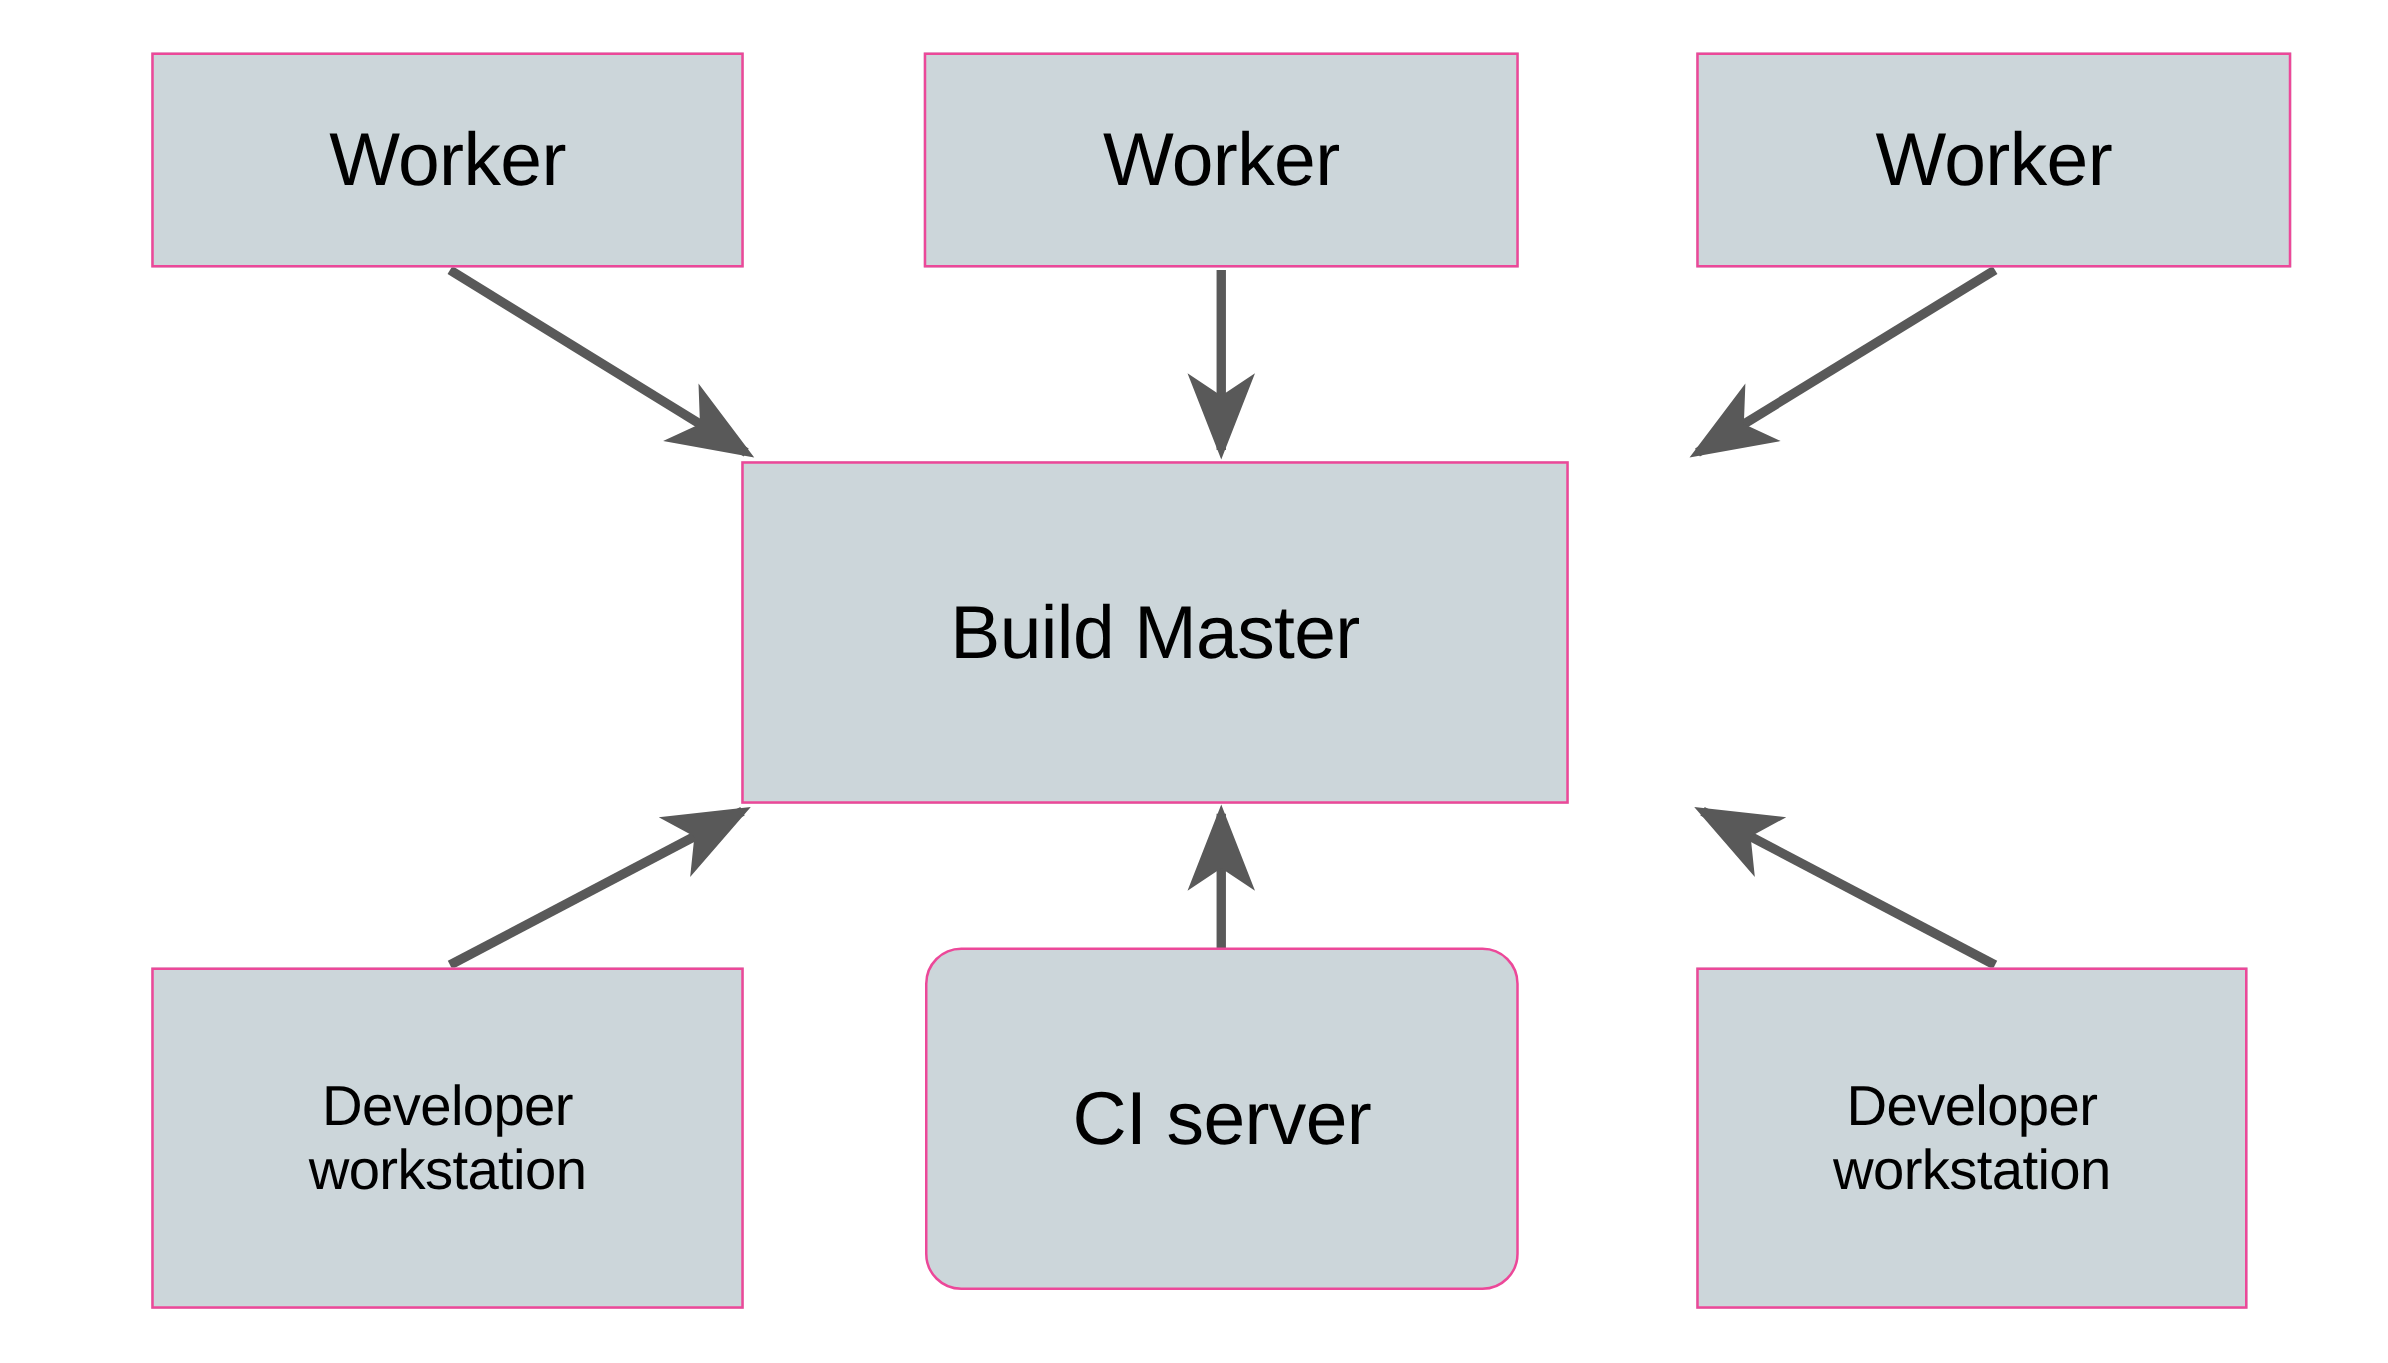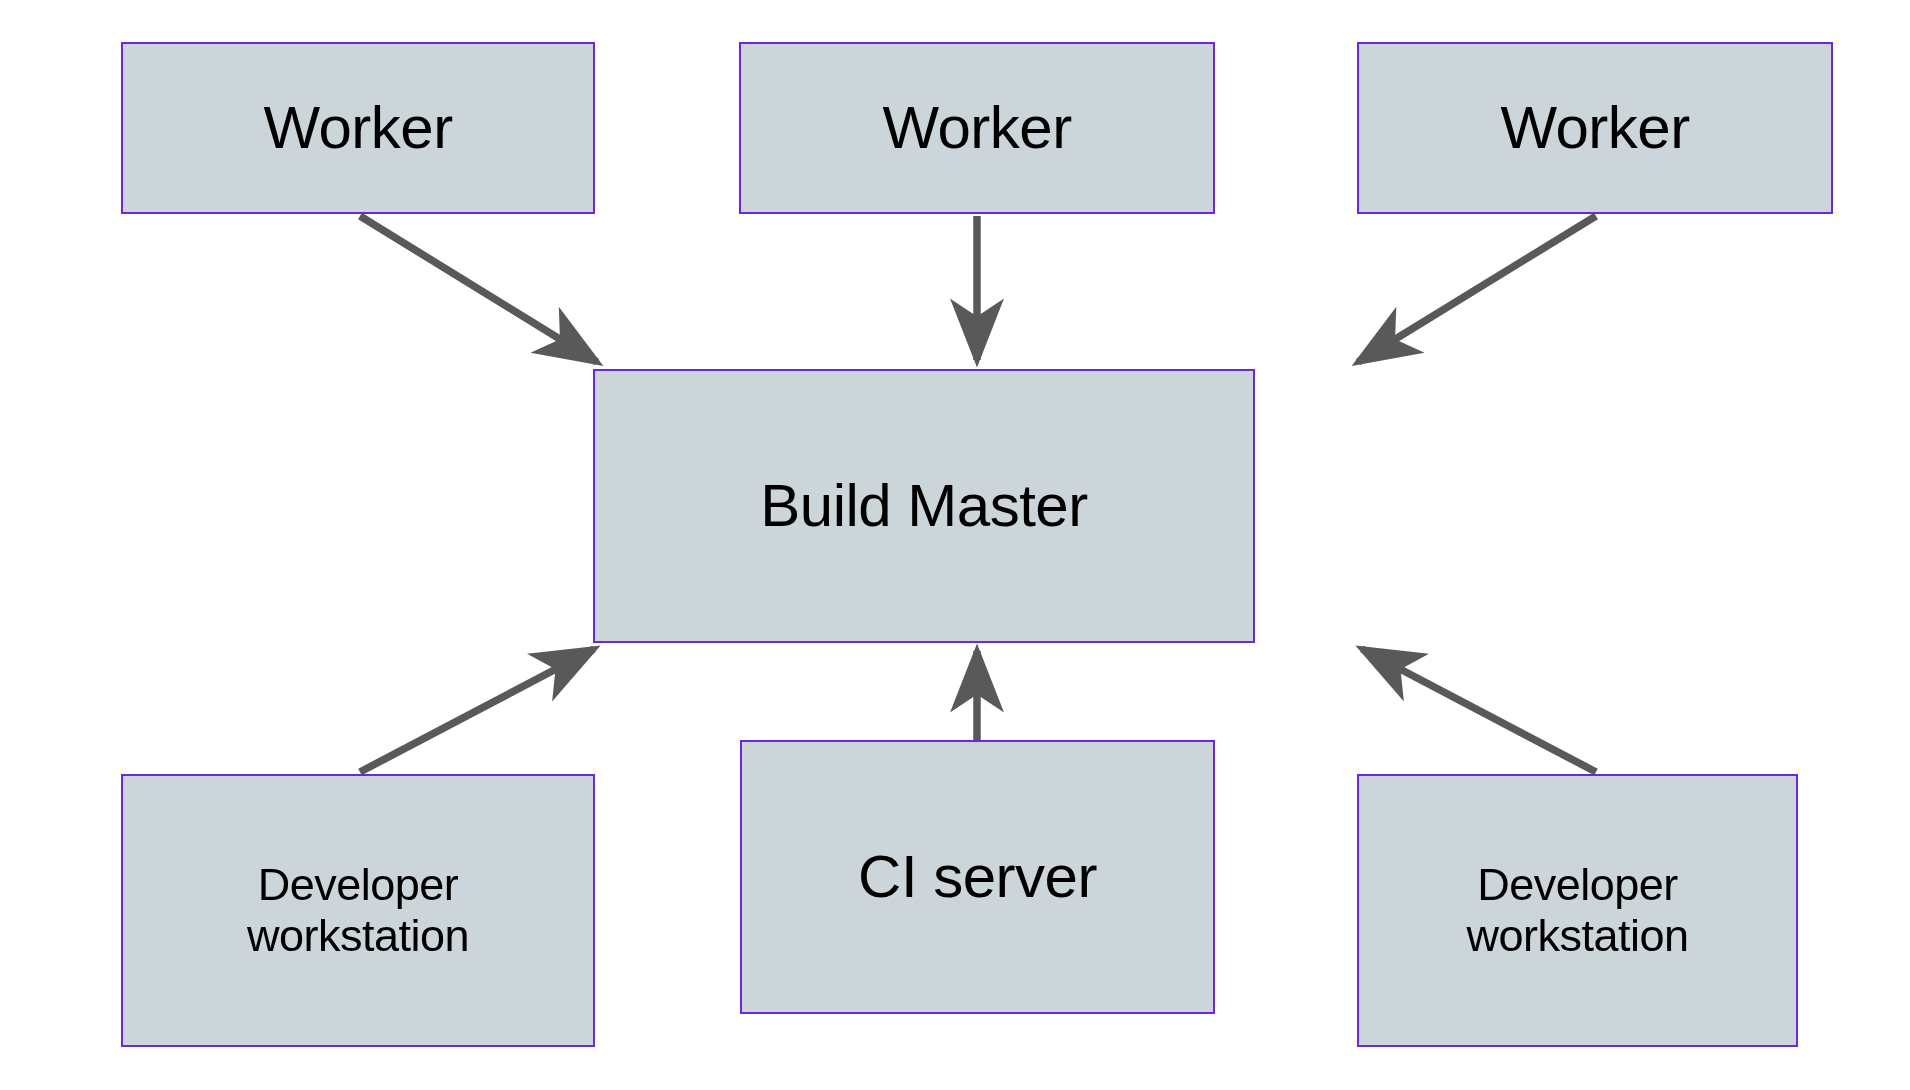--- a/index.html
+++ b/index.html
@@ -23,41 +23,41 @@
     left: 0;
     top: 0;
     width: 1910px;
     height: 1090px;
     pointer-events: none;
   }
   .node-box {
     position: absolute;
     box-sizing: border-box;
     background: #ccd6da;
-    border: 2px solid #6d28d9;
+    border: 2px solid #ec4899;
     display: flex;
     align-items: center;
     justify-content: center;
     text-align: center;
   }
   .node-label {
     color: #000000;
     font-family: "Liberation Sans", sans-serif;
     font-weight: 400;
     line-height: 1.12;
     letter-spacing: -0.5px;
     white-space: pre-line;
     padding: 0 8px;
   }
   .worker-box   { left: 121px; top: 42px;  width: 474px; height: 172px; }
   .worker-box-2 { left: 739px; top: 42px;  width: 476px; height: 172px; }
   .worker-box-3 { left: 1357px; top: 42px; width: 476px; height: 172px; }
   .master-box   { left: 593px; top: 369px; width: 662px; height: 274px; }
   .devws-box-l  { left: 121px; top: 774px; width: 474px; height: 273px; }
-  .ci-box       { left: 740px; top: 740px; width: 475px; height: 274px; }
+  .ci-box       { left: 740px; top: 758px; width: 475px; height: 274px; border-radius: 29px; }
   .devws-box-r  { left: 1357px; top: 774px; width: 441px; height: 273px; }
 
   .label-lg { font-size: 60px; }
   .label-md { font-size: 45px; }
 </style>
 </head>
 <body>
 
 <div id="diagram-canvas">
 

